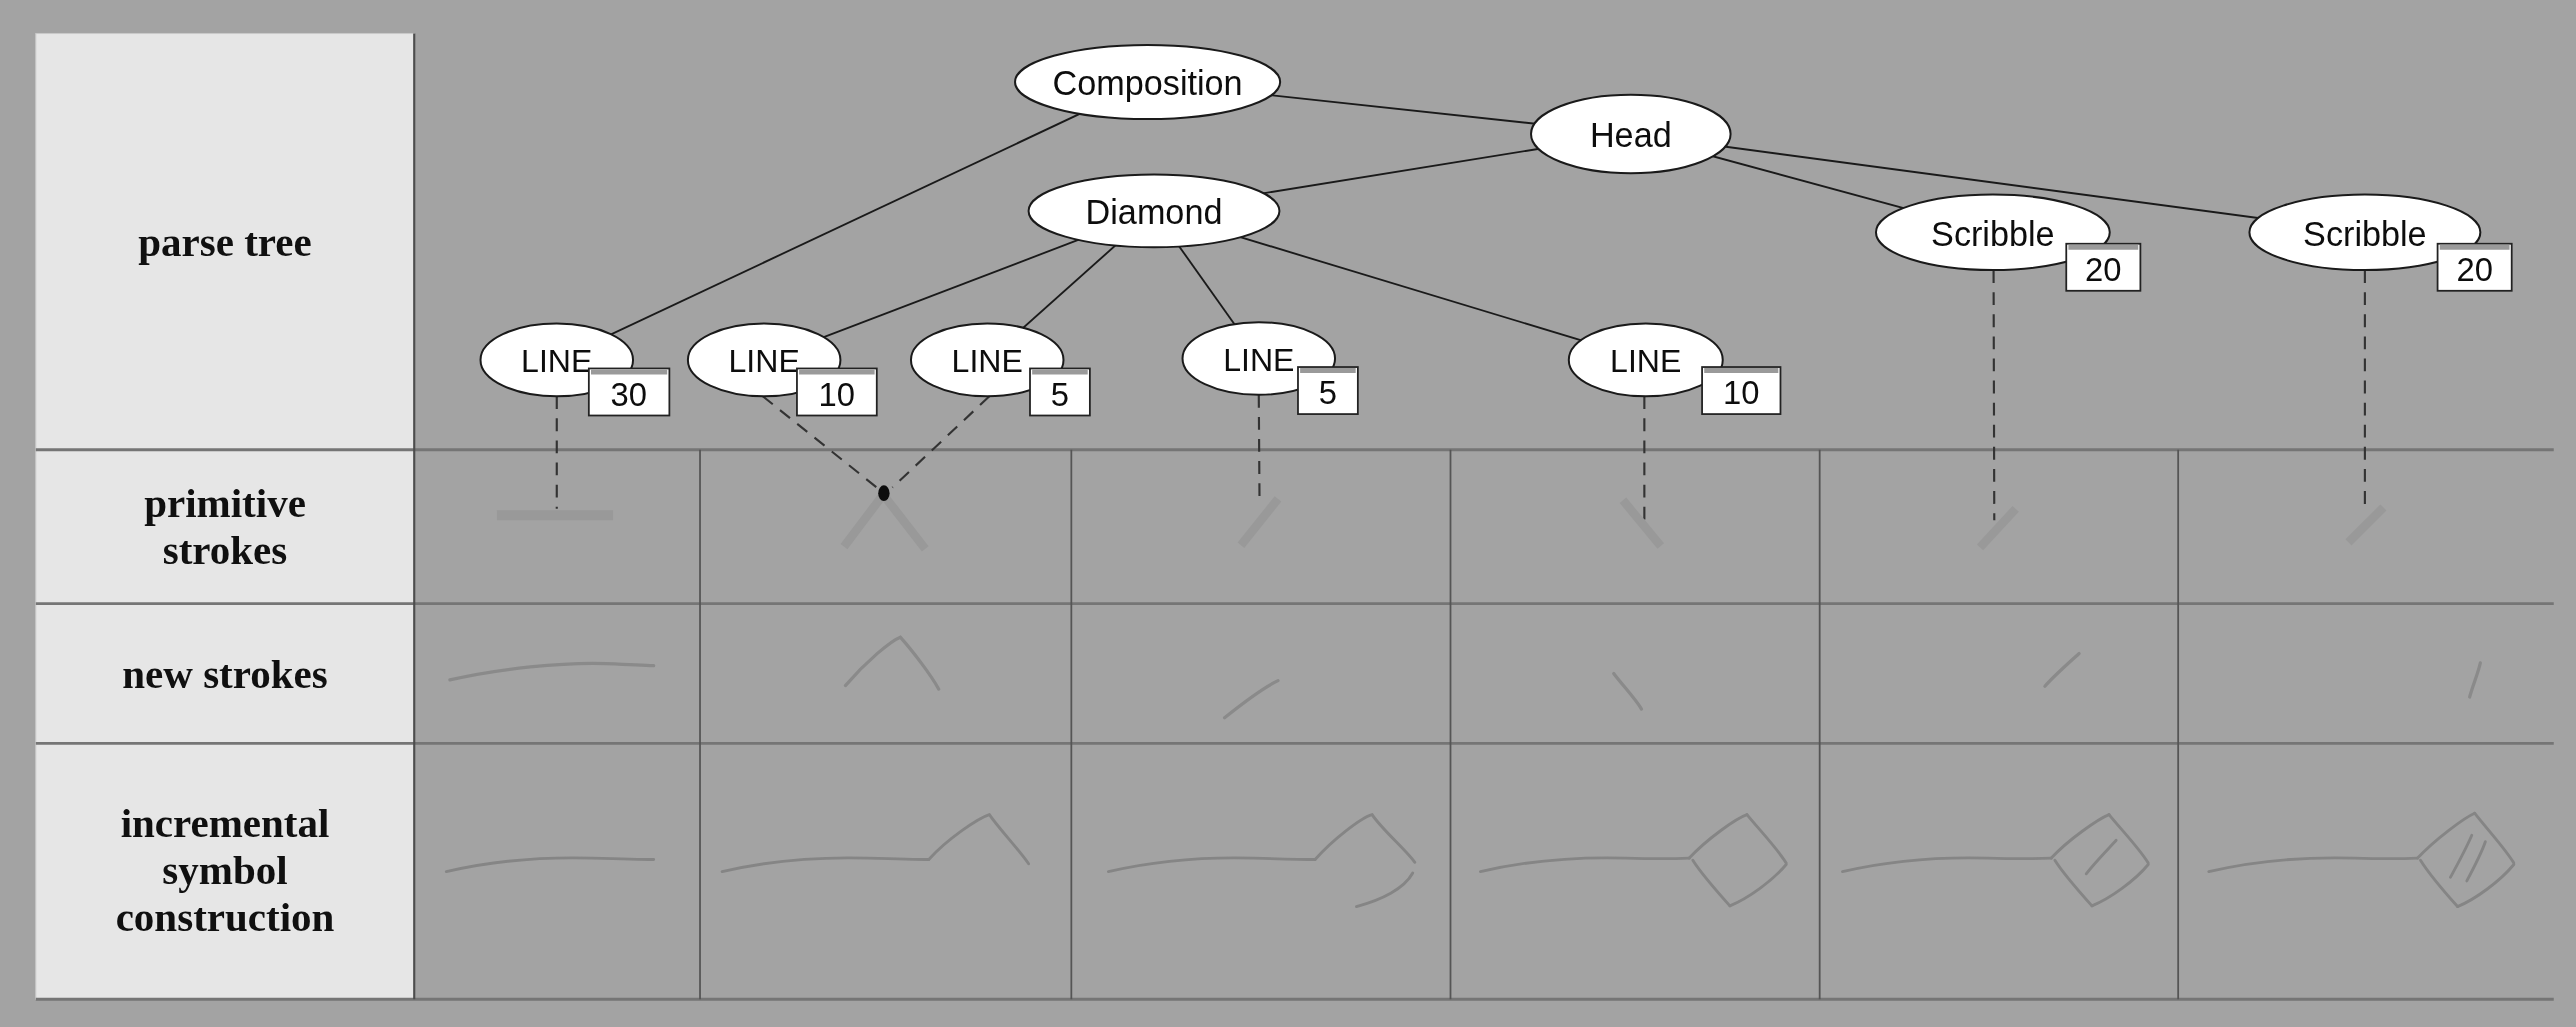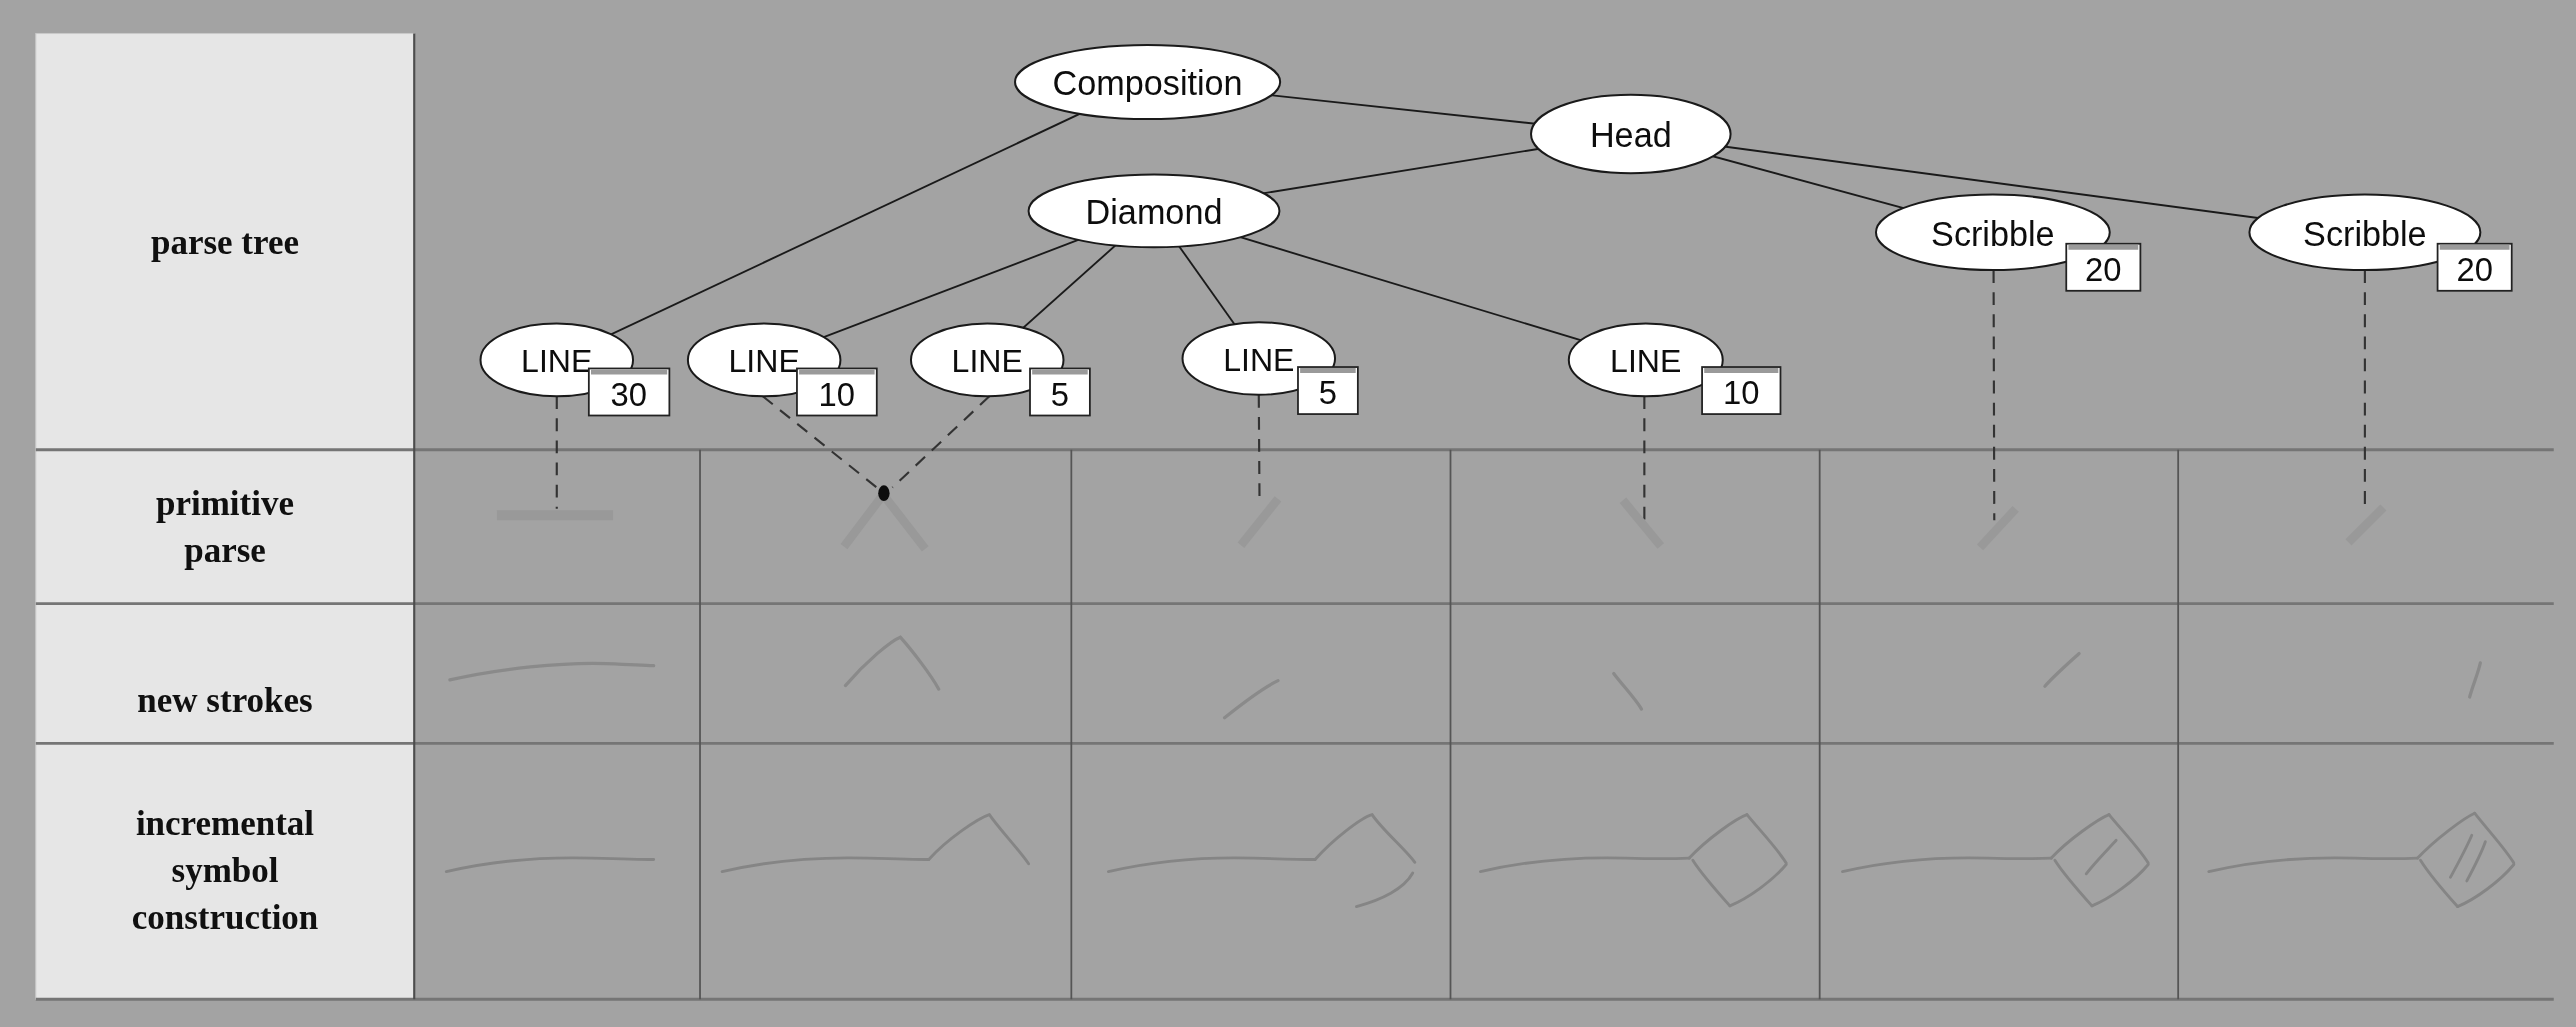--- a/index.html
+++ b/index.html
@@ -16,21 +16,21 @@
     position: absolute;
     left: 36px;
     width: 378px;
     display: flex;
     flex-direction: column;
     align-items: center;
     justify-content: center;
     text-align: center;
     font-family: "Liberation Serif", serif;
     font-weight: 700;
-    font-size: 35px;
+    font-size: 41px;
     line-height: 47px;
     color: #101010;
     pointer-events: none;
   }
   .node-label {
     font-family: "Liberation Sans", sans-serif;
     font-size: 48px;
     fill: #0d0d0d;
   }
   .node-label.small { font-size: 45px; }
@@ -217,23 +217,23 @@
       <path d="M3438,1231 C3449,1211 3462,1186 3468,1172"></path>
       <path d="M3461,1236 C3470,1219 3482,1196 3487,1181"></path>
     </g>
   </svg>
 
   <div class="row-label" style="top:34px; height:416px;">
     <span>parse tree</span>
   </div>
   <div class="row-label" style="top:450px; height:154px;">
     <span>primitive</span>
-    <span>parse</span>
-  </div>
-  <div class="row-label" style="top:604px; height:140px;margin-top:26px;">
+    <span>strokes</span>
+  </div>
+  <div class="row-label" style="top:604px; height:140px;">
     <span>new strokes</span>
   </div>
   <div class="row-label" style="top:742px; height:256px;">
     <span>incremental</span>
     <span>symbol</span>
     <span>construction</span>
   </div>
 
 </div>
 

